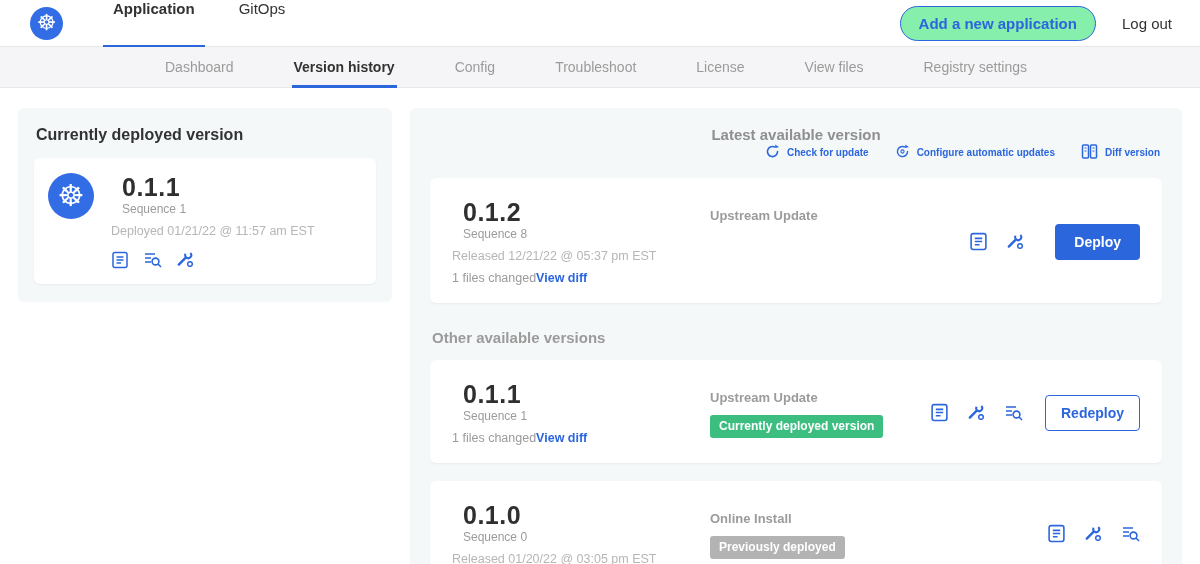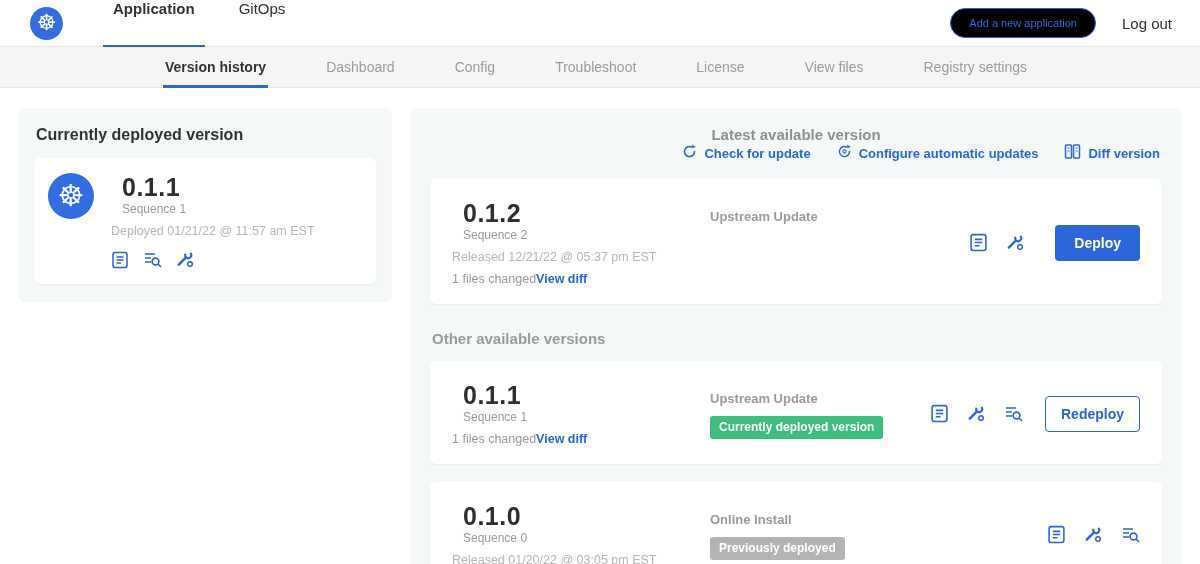--- a/index.html
+++ b/index.html
@@ -12,23 +12,23 @@
   .logo-circle { align-self: center; width: 33px; height: 33px; border-radius: 50%;
     background: var(--logo-blue, #326de6); color: #fff; display: flex; align-items: center;
     justify-content: center; font-size: 22px; line-height: 1; margin-right: 40px; }
   .nav-tabs { display: flex; align-items: stretch; }
   .nav-tab { display: flex; padding: 0 10px; margin-right: 24px;
     font-size: 15px; color: #323232; cursor: pointer; position: relative; }
   .nav-tab.active { font-weight: 700; }
   .nav-tab.active::after { content: ""; position: absolute; left: 0; right: 0; bottom: -1px;
     height: 2px; background: var(--accent, #2b66dd); }
   .nav-right { margin-left: auto; display: flex; align-items: center; gap: 26px; }
-  .pill-btn { background: #000000; border: 1px solid var(--accent, #2b66dd);
+  .pill-btn { background: #86efac; border: 1px solid var(--accent, #2b66dd);
     color: var(--accent, #2b66dd); border-radius: 18px; padding: 8px 18px;
-    font-size: 11px; font-weight: 400; cursor: pointer;
+    font-size: 15px; font-weight: 700; cursor: pointer;
     font-family: "Liberation Sans", sans-serif; }
   .logout { font-size: 15px; color: #323232; cursor: pointer; }
 
   
   .subnav { height: 41px; background: #f5f5f7; border-bottom: 1px solid #e8e8e8;
     display: flex; align-items: stretch; padding-left: 163px; }
   .subnav-tab { display: flex; align-items: center; padding: 0 2px; margin-right: 56px;
     font-size: 14px; color: #9b9b9b; cursor: pointer; position: relative; }
   .subnav-tab.active { color: #323232; font-weight: 700; }
   .subnav-tab.active::after { content: ""; position: absolute; left: 0; right: 0; bottom: -1px;
@@ -53,21 +53,21 @@
   .icon-row { display: flex; align-items: center; gap: 14px; margin-top: 12px;
     color: var(--accent, #2b66dd); }
   .icon-btn { display: inline-flex; cursor: pointer; color: var(--accent, #2b66dd); }
 
   
   .versions-panel { flex: 1; padding: 16px 20px 20px; }
   .vp-header { display: flex; align-items: center; margin: 2px 2px 16px; flex-direction: column; }
   .vp-title { font-size: 15px; font-weight: 600; color: #8f8f8f; }
   .vp-actions { margin-left: auto; display: flex; align-items: center; gap: 26px; }
   .vp-action { display: flex; align-items: center; gap: 7px; color: var(--accent, #2b66dd);
-    font-size: 13px; font-weight: 700; cursor: pointer; }
+    font-size: 10px; font-weight: 700; cursor: pointer; }
 
   .version-card { background: #fff; border-radius: 6px; padding: 20px 22px 18px;
     display: flex; align-items: stretch; box-shadow: 0 1px 2px rgba(0,0,0,.05); }
   .vc-left { width: 258px; flex: none; }
   .vc-files { margin-top: 8px; font-size: 12.5px; color: #9b9b9b; }
   .vc-files .view-diff { color: var(--accent, #2b66dd); font-weight: 700; 
     cursor: pointer; }
   .vc-mid { flex: 1; padding-top: 10px; }
   .vc-source { font-size: 13px; font-weight: 700; color: #9b9b9b; }
   .badge { display: inline-block; margin-top: 10px; padding: 4px 9px 5px; border-radius: 3px;
@@ -100,25 +100,25 @@
       <span>GitOps</span>
     </div>
   </nav>
   <div class="nav-right">
     <button class="pill-btn">Add a new application</button>
     <div class="logout">Log out</div>
   </div>
 </header>
 
 <nav class="subnav">
+  <div class="subnav-tab">
+      <span>Dashboard</span>
+    </div>
   <div class="subnav-tab active">
       <span>Version history</span>
-    </div>
-  <div class="subnav-tab">
-      <span>Dashboard</span>
     </div>
   <div class="subnav-tab">
       <span>Config</span>
     </div>
   <div class="subnav-tab">
       <span>Troubleshoot</span>
     </div>
   <div class="subnav-tab">
       <span>License</span>
     </div>
@@ -205,21 +205,21 @@
           </span>
           <span>Diff version</span>
         </div>
       </div>
     </div>
 
     <div class="version-card">
       <div class="vc-left">
         <div class="version-row">
           <span class="version-big">0.1.2</span>
-          <span class="sequence">Sequence 2</span>
+          <span class="sequence">Sequence 8</span>
         </div>
         <div class="muted-line">Released 12/21/22 @ 05:37 pm EST</div>
         <div class="vc-files">
           <span>1 files changed</span><span class="view-diff">View diff</span>
         </div>
       </div>
       <div class="vc-mid">
         <div class="vc-source">Upstream Update</div>
       </div>
       <div class="vc-right">

